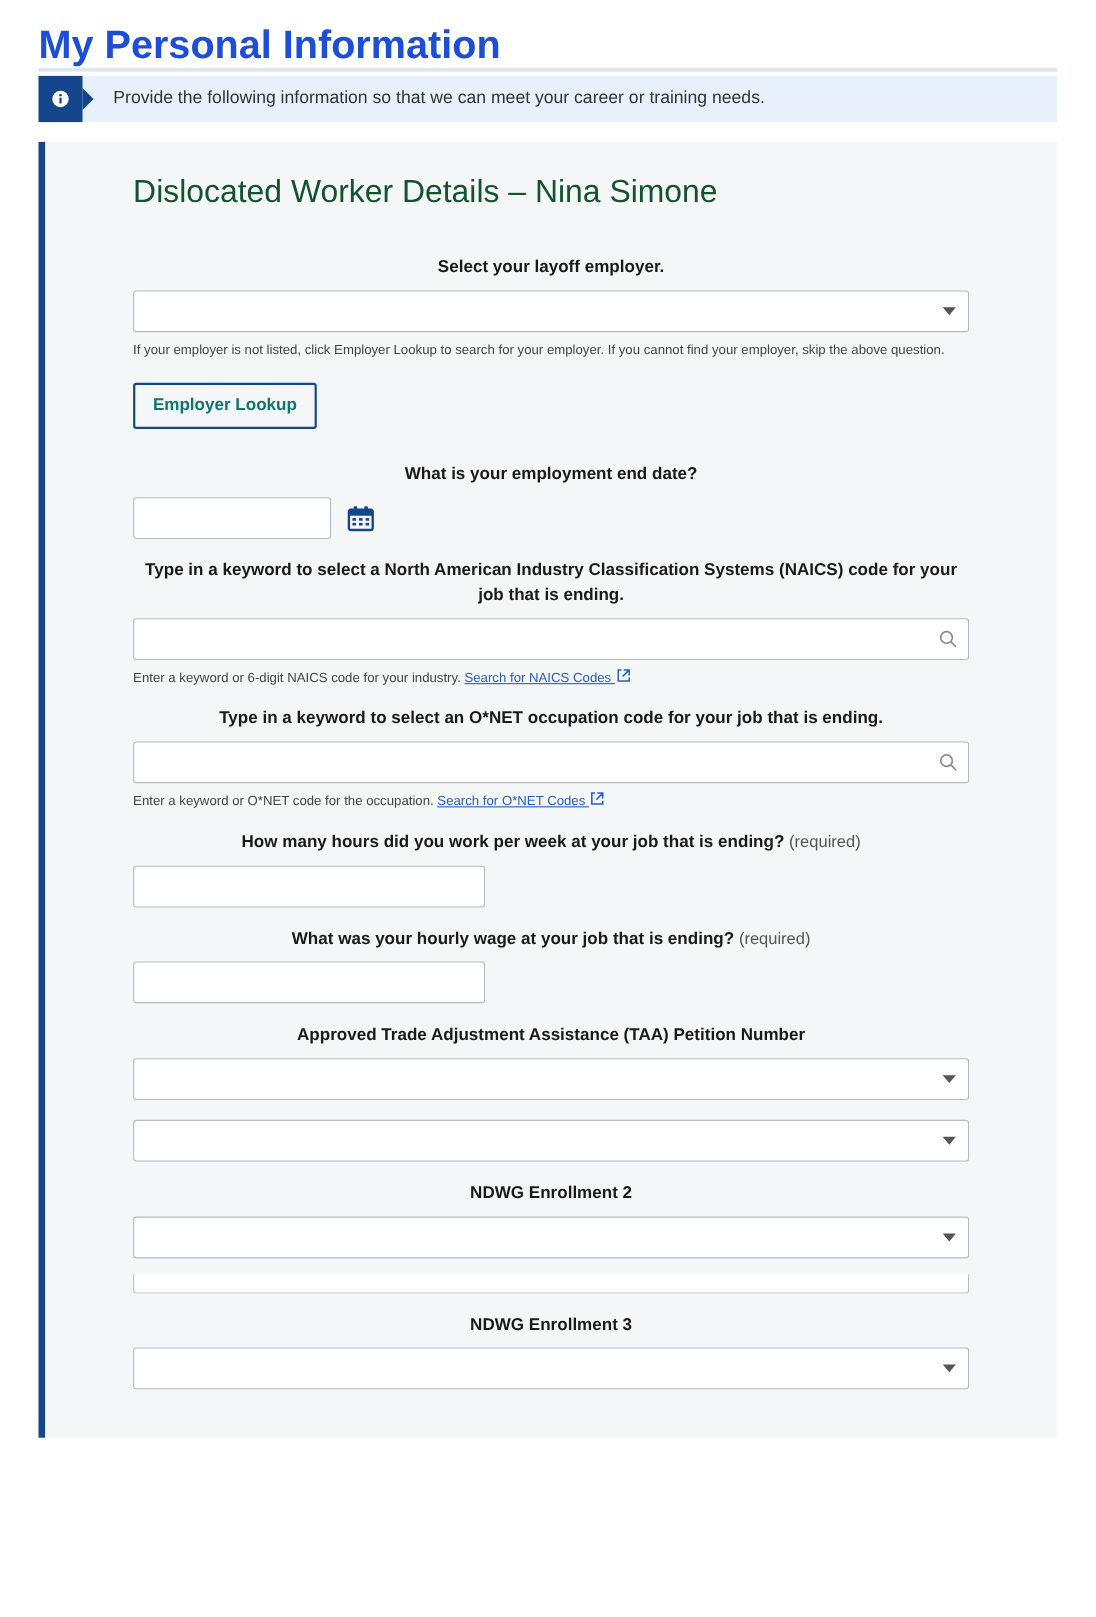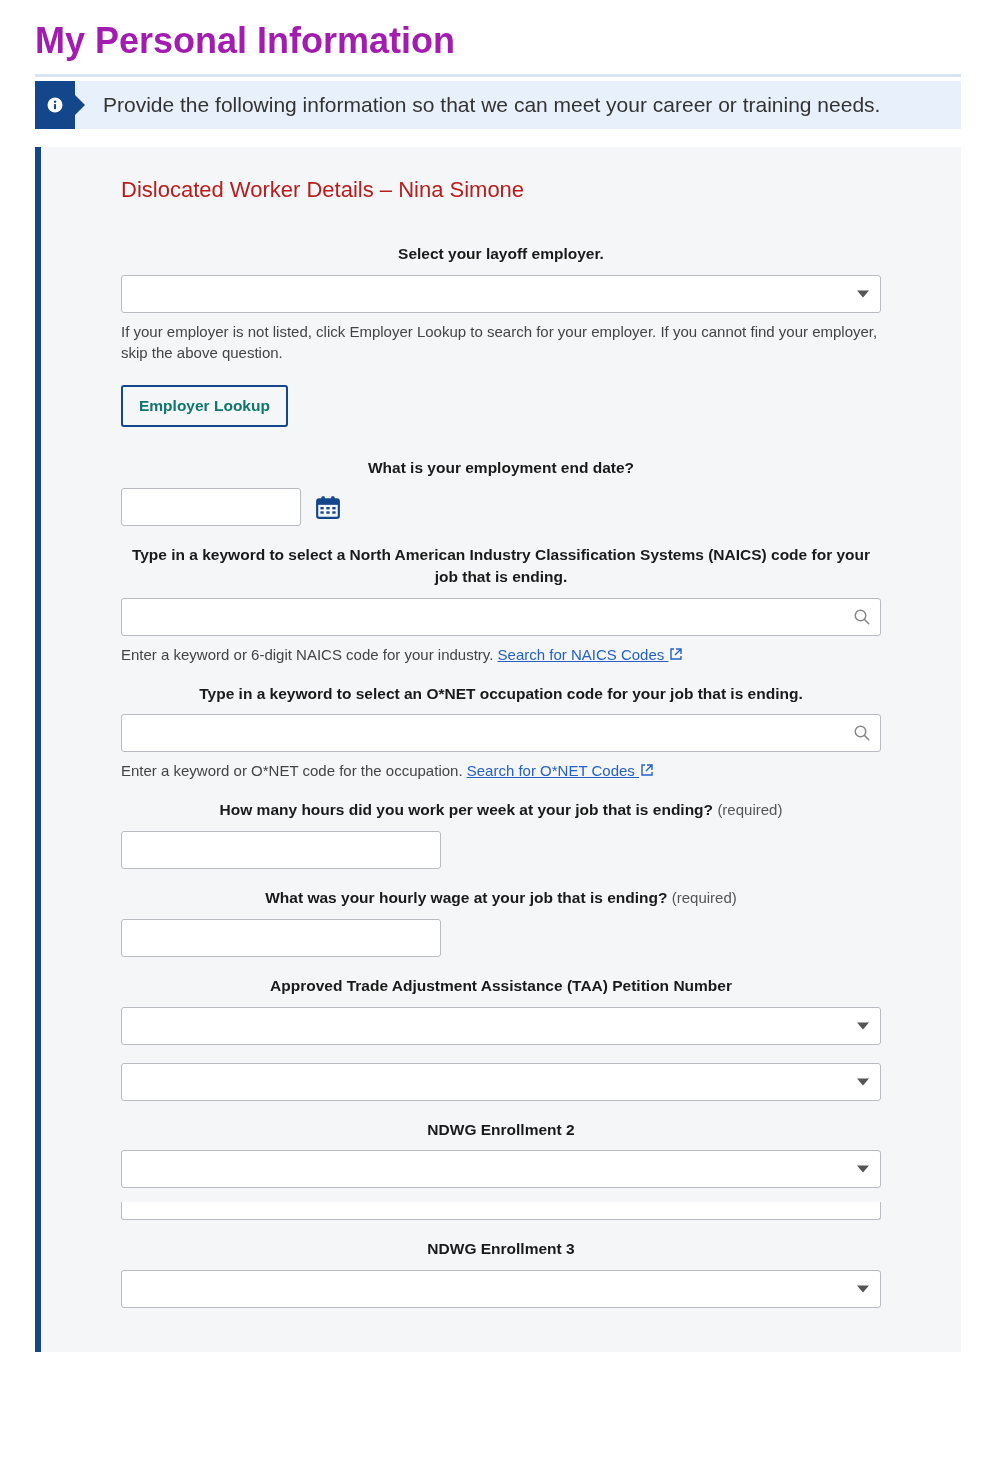--- a/index.html
+++ b/index.html
@@ -9,22 +9,21 @@
     color: #333;
     background: #fff;
     width: 996px;
   }
   .page {
     padding: 20px 35px 30px 35px;
   }
   h1.page-title {
     font-size: 36px;
     font-weight: 700;
-    color: #a21caf;
-    margin-bottom: 12px;
+    color: #1d4ed8;
   }
   .divider-bar {
     height: 3px;
     background: #d9e6f2;
     margin-bottom: 4px;
   }
   .info-banner {
     display: flex;
     align-items: stretch;
     background: #e8f1fb;
@@ -44,52 +43,52 @@
     right: -10px;
     top: 50%;
     transform: translateY(-50%);
     border-left: 10px solid #14468c;
     border-top: 10px solid transparent;
     border-bottom: 10px solid transparent;
   }
   .info-tab svg { width: 18px; height: 18px; }
   .info-text {
     padding: 12px 20px 12px 28px;
-    font-size: 21px;
+    font-size: 16px;
     color: #333;
   }
   .panel {
     border-left: 6px solid #14468c;
     background: #f5f6f7;
     padding: 30px 80px 40px 80px;
     min-height: 300px;
   }
   h2.section-title {
-    font-size: 22px;
+    font-size: 29px;
     font-weight: 400;
-    color: #b91c1c;
+    color: #14532d;
     margin-bottom: 40px;
   }
   .field { margin-bottom: 18px; }
   .field-label {
     font-weight: 700;
     font-size: 15.5px;
     color: #1a1a1a;
     margin-bottom: 10px;
     line-height: 1.4;
     display: block;
     text-align: center;
   }
   .req-tag {
     font-weight: 400;
     color: #555;
     font-size: 15px;
   }
   .hint {
-    font-size: 15px;
+    font-size: 12px;
     color: #444;
     margin-top: 8px;
     line-height: 1.4;
   }
   .hint a { color: #2660c4; text-decoration: underline; }
   .select-wrap {
     position: relative;
     width: 100%;
   }
   .select-wrap .fake-select,

